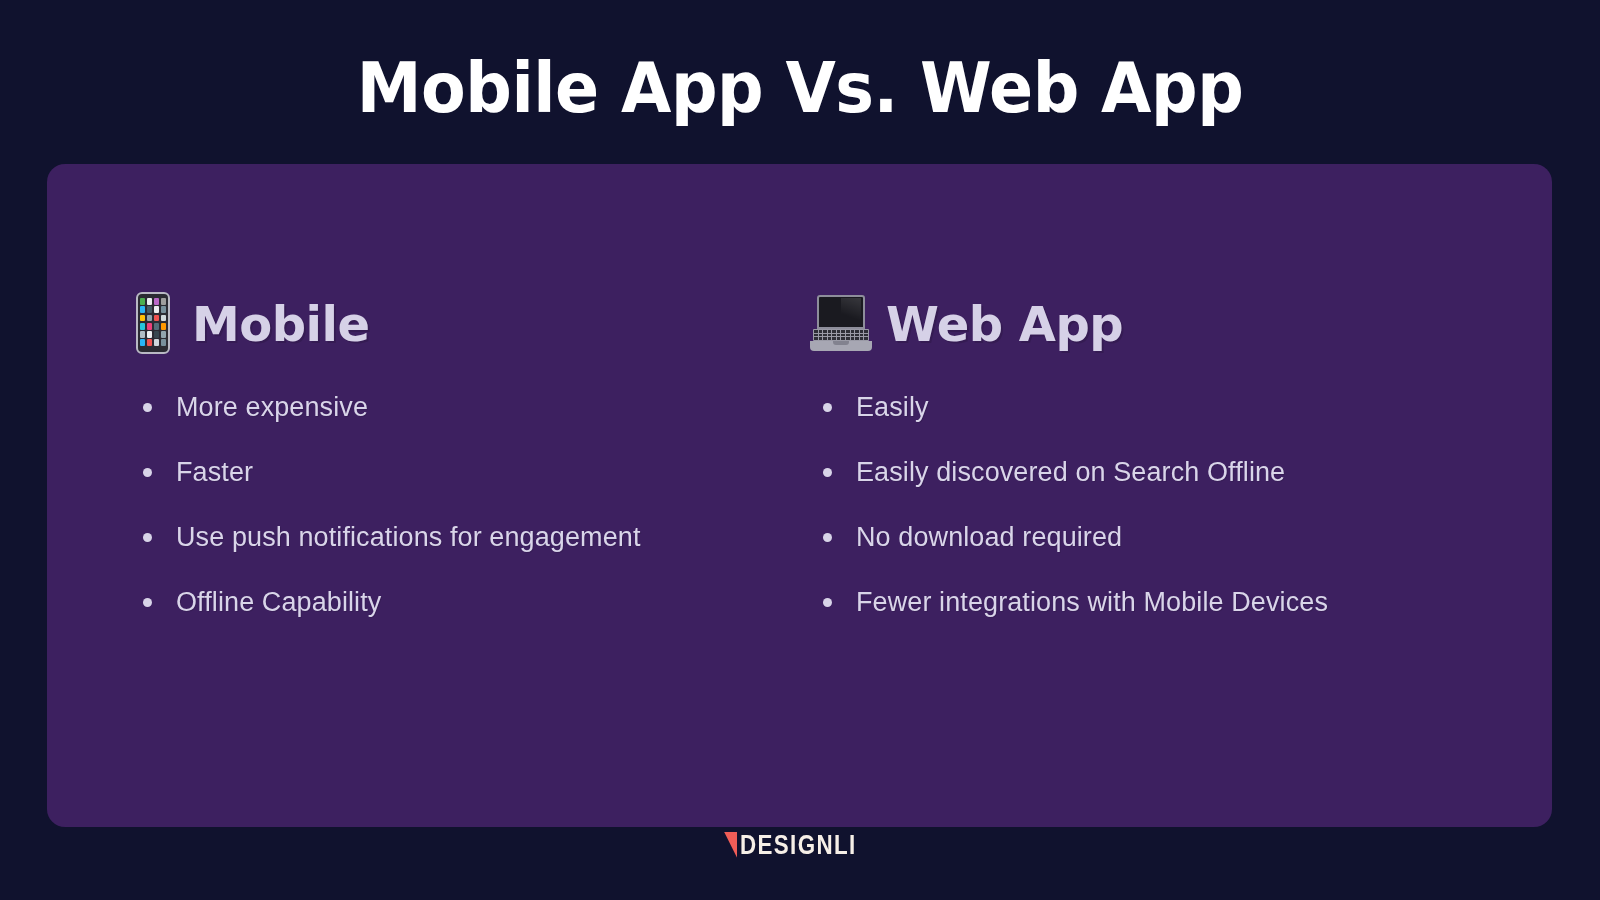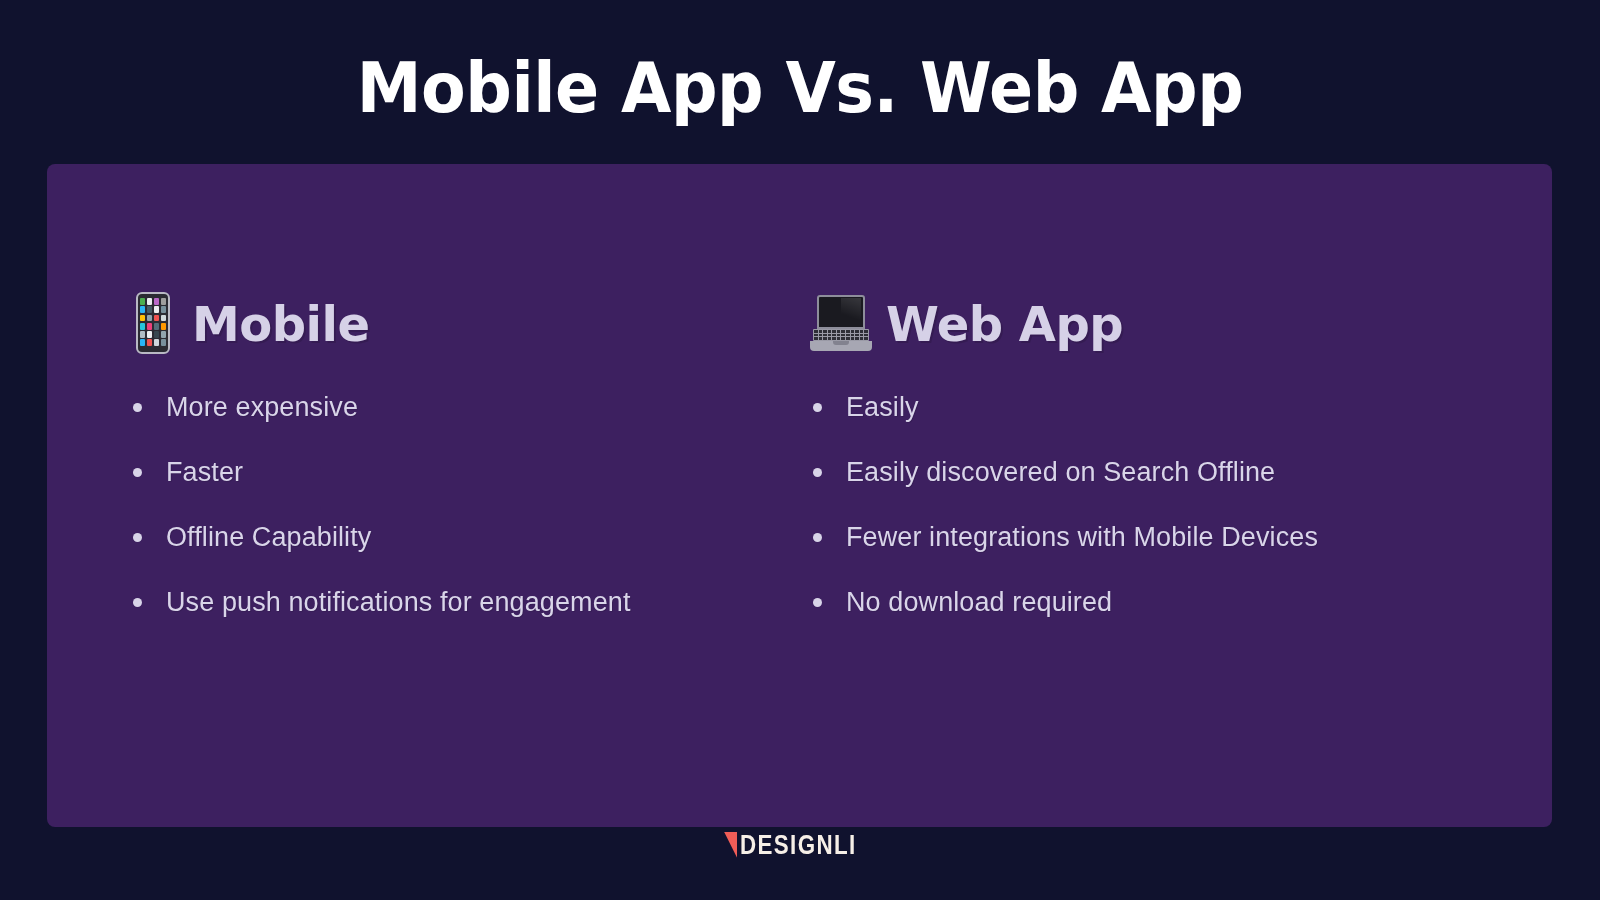--- a/index.html
+++ b/index.html
@@ -35,21 +35,21 @@
   }
 
   
   .card {
     position: absolute;
     left: 47px;
     top: 164px;
     width: 1505px;
     height: 663px;
     background: #3d2060;
-    border-radius: 8px;
+    border-radius: 18px;
     box-sizing: border-box;
     text-decoration: underline;
   }
 
   .columns {
     position: absolute;
     left: 0;
     top: 0;
     width: 100%;
     height: 100%;
@@ -153,21 +153,21 @@
   }
   .lap-notch {
     position: absolute;
     left: 23px; top: 46px;
     width: 16px; height: 4px;
     background: #82828f;
     border-radius: 0 0 3px 3px;
   }
 
   
-  .bullets { margin: 0; padding: 0; list-style: none; }
+  .bullets { margin: 10px; padding: 0; list-style: none; }
   .bullet {
     display: flex;
     align-items: flex-start;
     height: 65px;
   }
   .bullet-dot {
     flex: 0 0 auto;
     width: 9px;
     height: 9px;
     border-radius: 50%;
@@ -261,25 +261,25 @@
         <li class="bullet">
           <span class="bullet-dot"></span>
           <span class="bullet-text">More expensive</span>
         </li>
         <li class="bullet">
           <span class="bullet-dot"></span>
           <span class="bullet-text">Faster</span>
         </li>
         <li class="bullet">
           <span class="bullet-dot"></span>
+          <span class="bullet-text">Use push notifications for engagement</span>
+        </li>
+        <li class="bullet">
+          <span class="bullet-dot"></span>
           <span class="bullet-text">Offline Capability</span>
-        </li>
-        <li class="bullet">
-          <span class="bullet-dot"></span>
-          <span class="bullet-text">Use push notifications for engagement</span>
         </li>
       </ul>
     </div>
 
     <div class="column col-right">
 
       <div class="col-head">
         <span class="col-head-icon laptop">
           <span class="lap-lid">
               <span class="lap-glare"></span>
@@ -332,25 +332,25 @@
         <li class="bullet">
           <span class="bullet-dot"></span>
           <span class="bullet-text">Easily</span>
         </li>
         <li class="bullet">
           <span class="bullet-dot"></span>
           <span class="bullet-text">Easily discovered on Search Offline</span>
         </li>
         <li class="bullet">
           <span class="bullet-dot"></span>
+          <span class="bullet-text">No download required</span>
+        </li>
+        <li class="bullet">
+          <span class="bullet-dot"></span>
           <span class="bullet-text">Fewer integrations with Mobile Devices</span>
-        </li>
-        <li class="bullet">
-          <span class="bullet-dot"></span>
-          <span class="bullet-text">No download required</span>
         </li>
       </ul>
     </div>
 
   </div>
 </div>
 
 <div class="footer">
   <span class="logo-mark"></span>
   <span class="logo-text">DESIGNLI</span>

